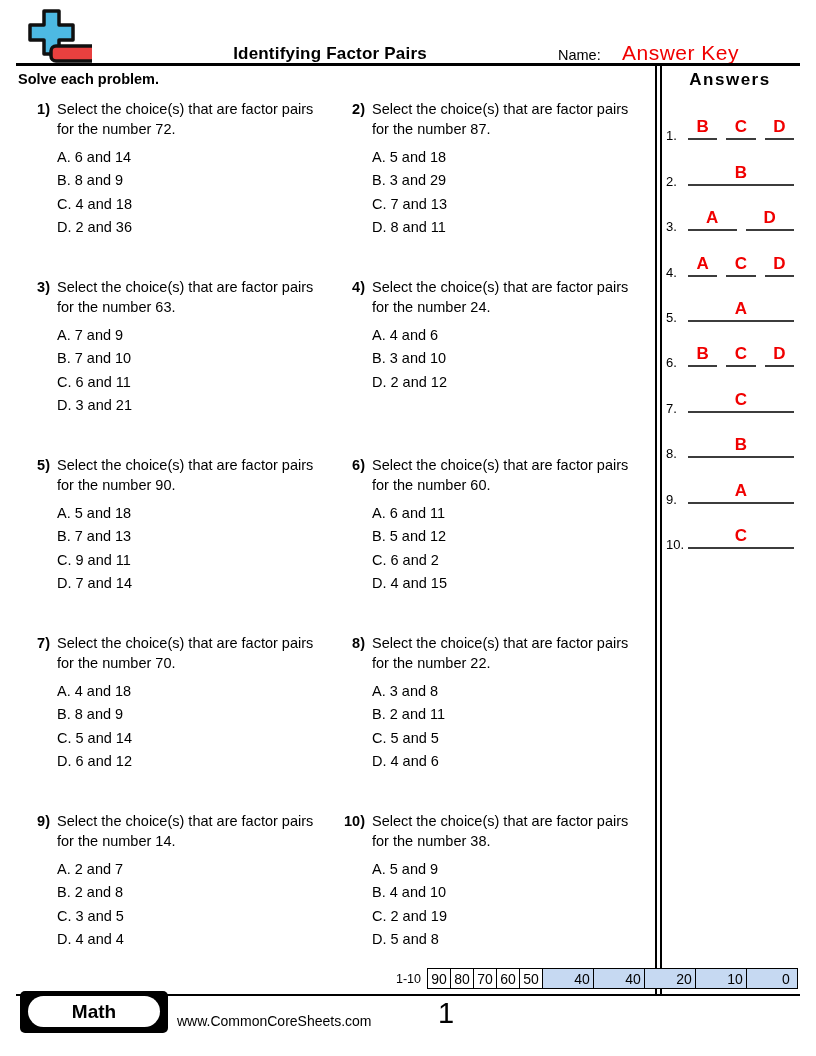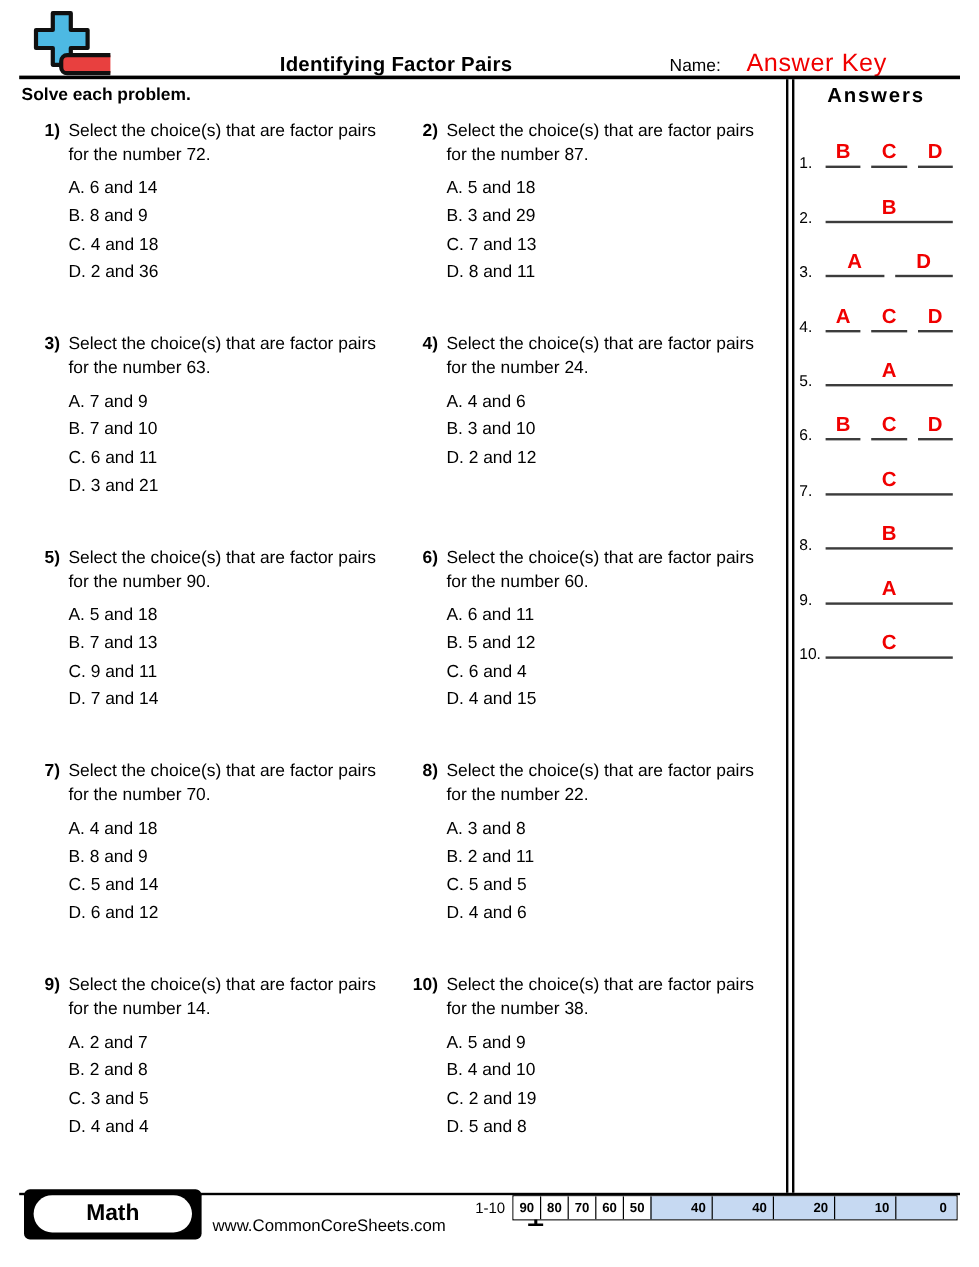--- a/index.html
+++ b/index.html
@@ -45,25 +45,25 @@
     border-bottom:2px solid var(--line-gray);}
   .a-letter{color:var(--red);font-weight:bold;font-size:17px;line-height:1;padding-bottom:3px;}
 
   
   .footer-rule{position:absolute;left:16px;right:16px;top:994px;height:2px;background:#000;}
   .math-badge{position:absolute;left:20px;top:991px;width:148px;height:42px;background:#000;border-radius:5px;}
   .math-badge-inner{position:absolute;left:8px;right:8px;top:5px;bottom:6px;background:#fff;border-radius:16px;
     display:flex;align-items:center;justify-content:center;font-size:19px;font-weight:bold;}
   .website{position:absolute;left:177px;top:1013px;font-size:14px;}
   .page-num{position:absolute;left:400px;top:997px;width:92px;text-align:center;font-size:29px;}
-  .score{position:absolute;right:18px;top:996px;display:flex;align-items:center;}
+  .score{position:absolute;right:18px;top:968px;display:flex;align-items:center;}
   .score-label{font-size:12.5px;margin-right:6px;}
   .score-table{display:flex;border:1.5px solid #000;}
   .score-cell{width:22px;height:19px;display:flex;align-items:center;justify-content:center;
-    font-size:11px;border-left:1px solid #000;background:#fff;font-weight:bold;}
+    font-size:14px;border-left:1px solid #000;background:#fff;}
   .score-cell:first-child{border-left:none;}
   .score-cell.hl{background:var(--score-blue);padding-left:28px;}
 </style>
 </head>
 <body style="--red: #f00000; --score-blue: #c6d9f2; --line-gray: #3c3c3c;">
 
 <div class="page">
 
   <div class="logo">
     <svg width="78" height="60" viewBox="0 0 78 60">
@@ -137,21 +137,21 @@
           </div>
         </div>
       </div>
       <div class="problem">
         <div class="p-num">6)</div>
         <div class="p-body">
           <div class="p-question">Select the choice(s) that are factor pairs for the number 60.</div>
           <div class="p-choices">
             <div class="p-choice">A. 6 and 11</div>
             <div class="p-choice">B. 5 and 12</div>
-            <div class="p-choice">C. 6 and 4</div>
+            <div class="p-choice">C. 6 and 2</div>
             <div class="p-choice">D. 4 and 15</div>
           </div>
         </div>
       </div>
       <div class="problem">
         <div class="p-num">7)</div>
         <div class="p-body">
           <div class="p-question">Select the choice(s) that are factor pairs for the number 70.</div>
           <div class="p-choices">
             <div class="p-choice">A. 4 and 18</div>

